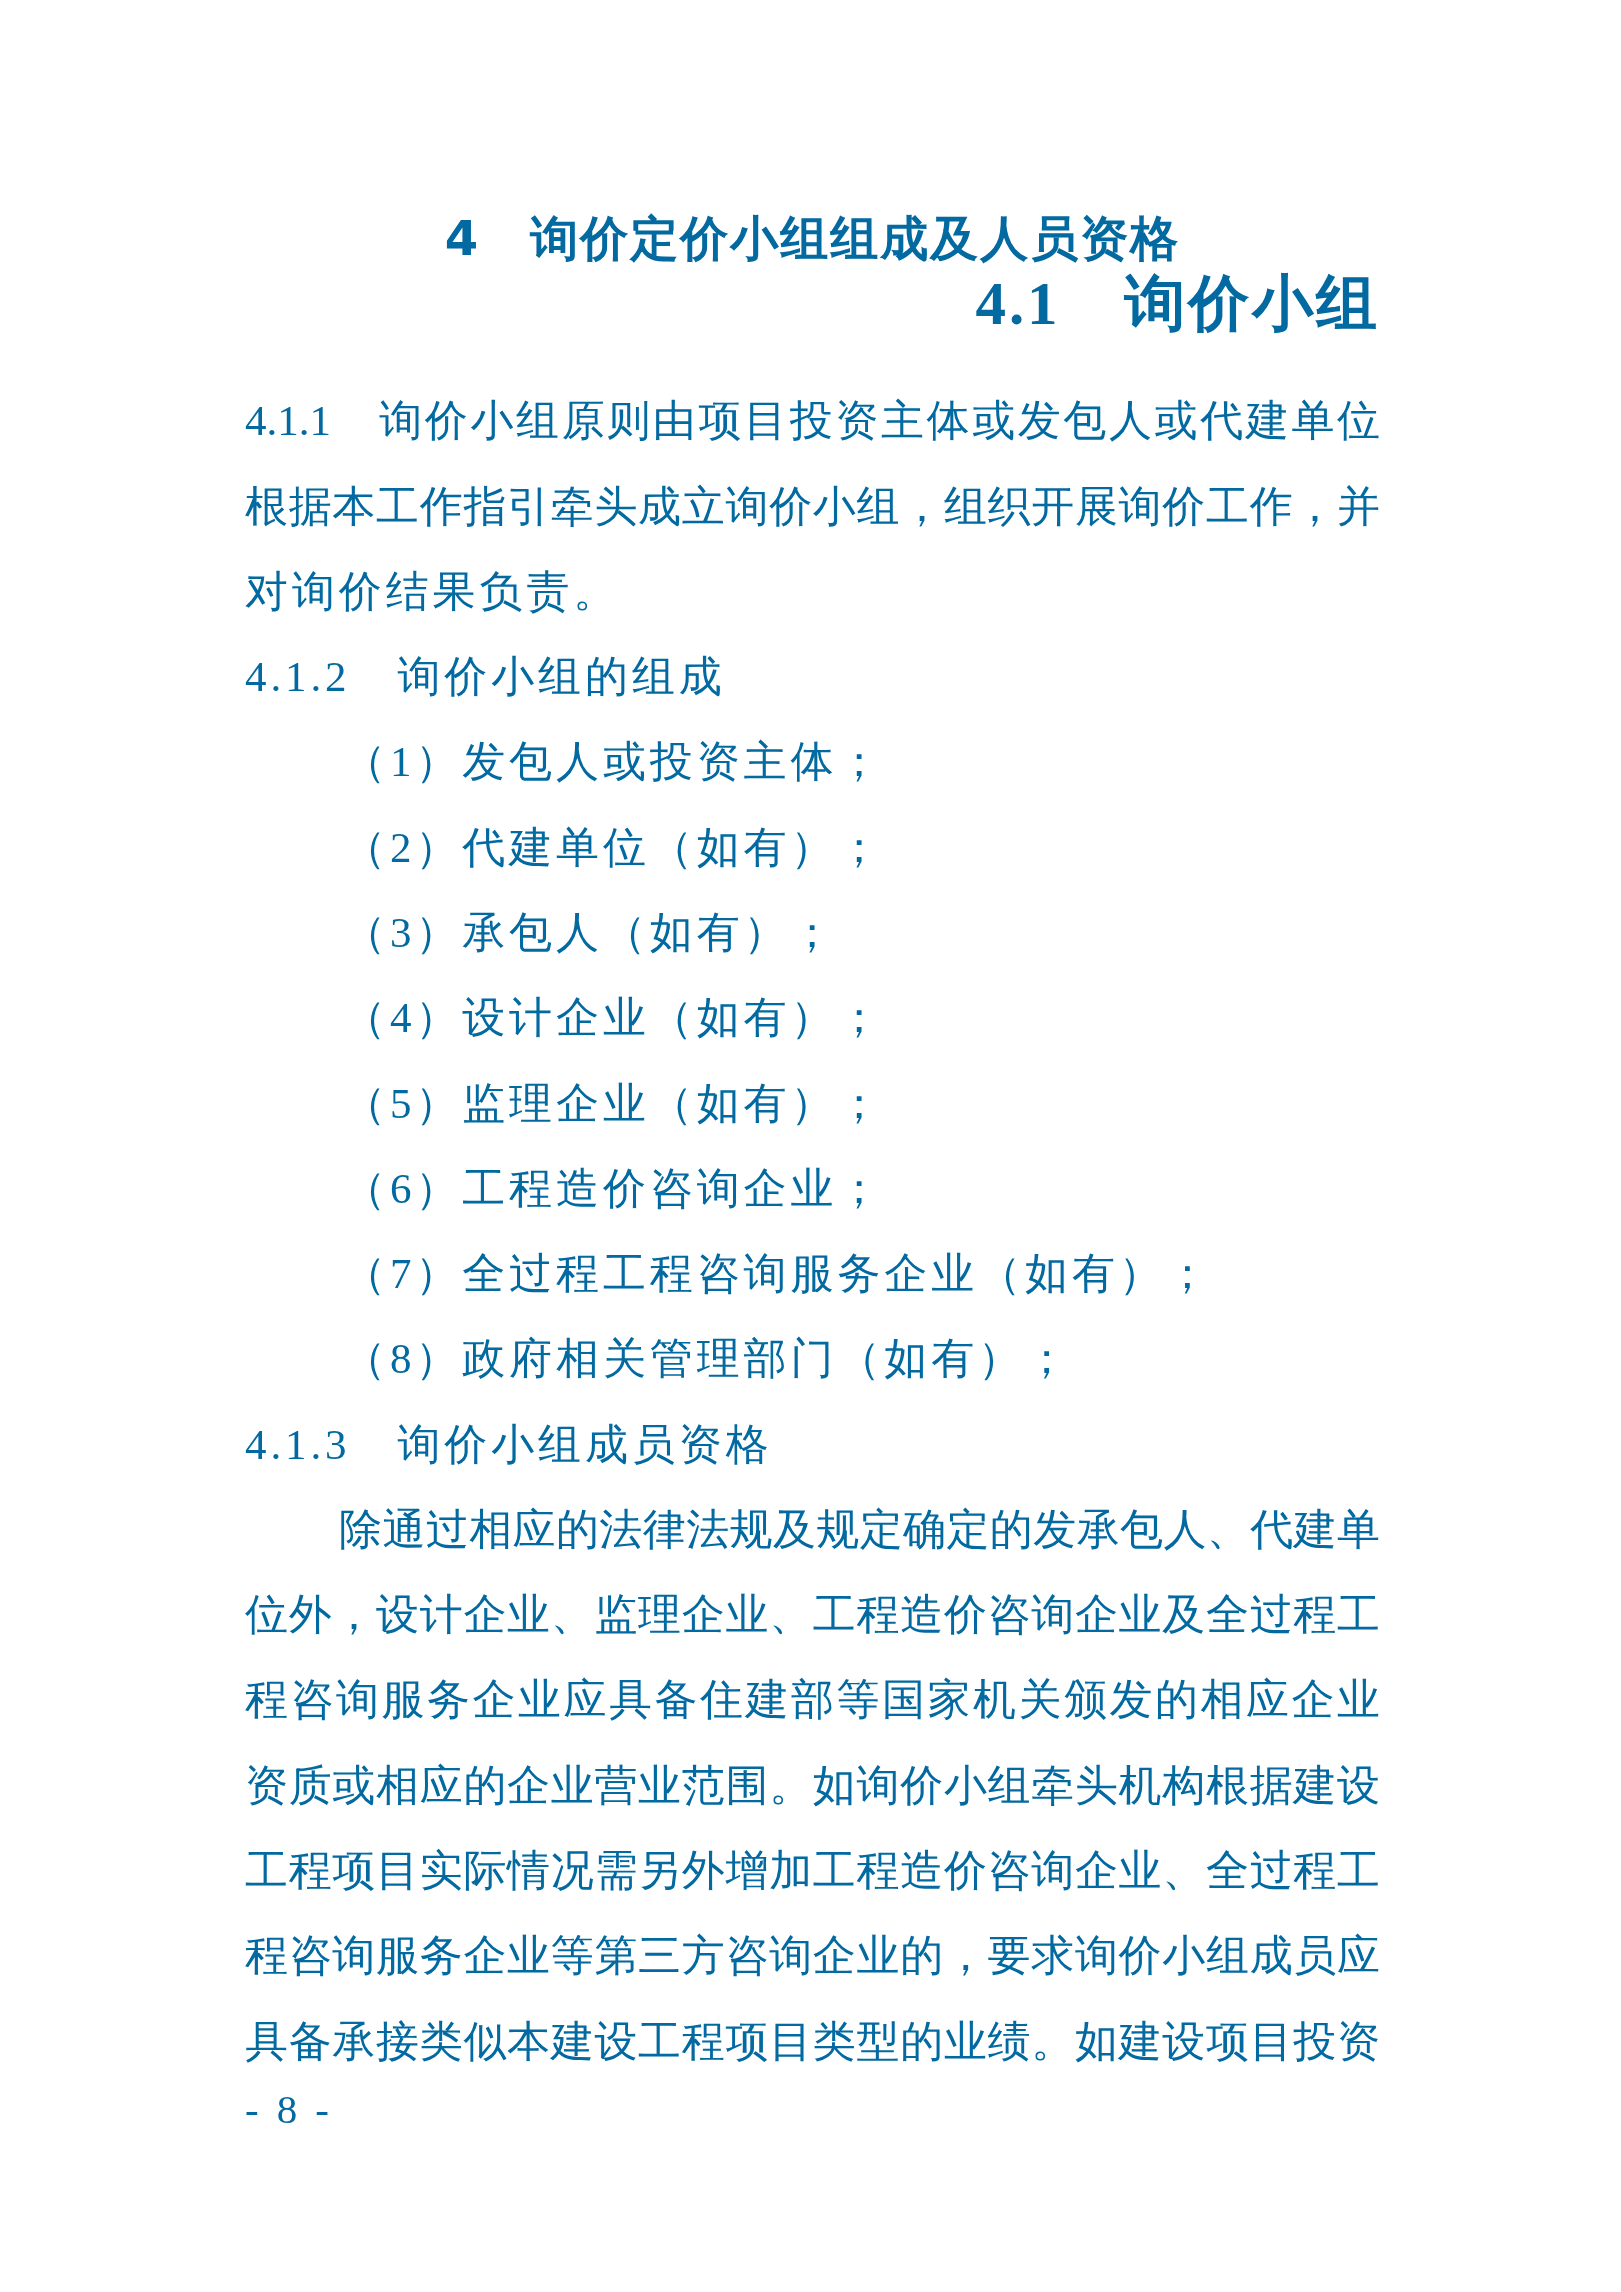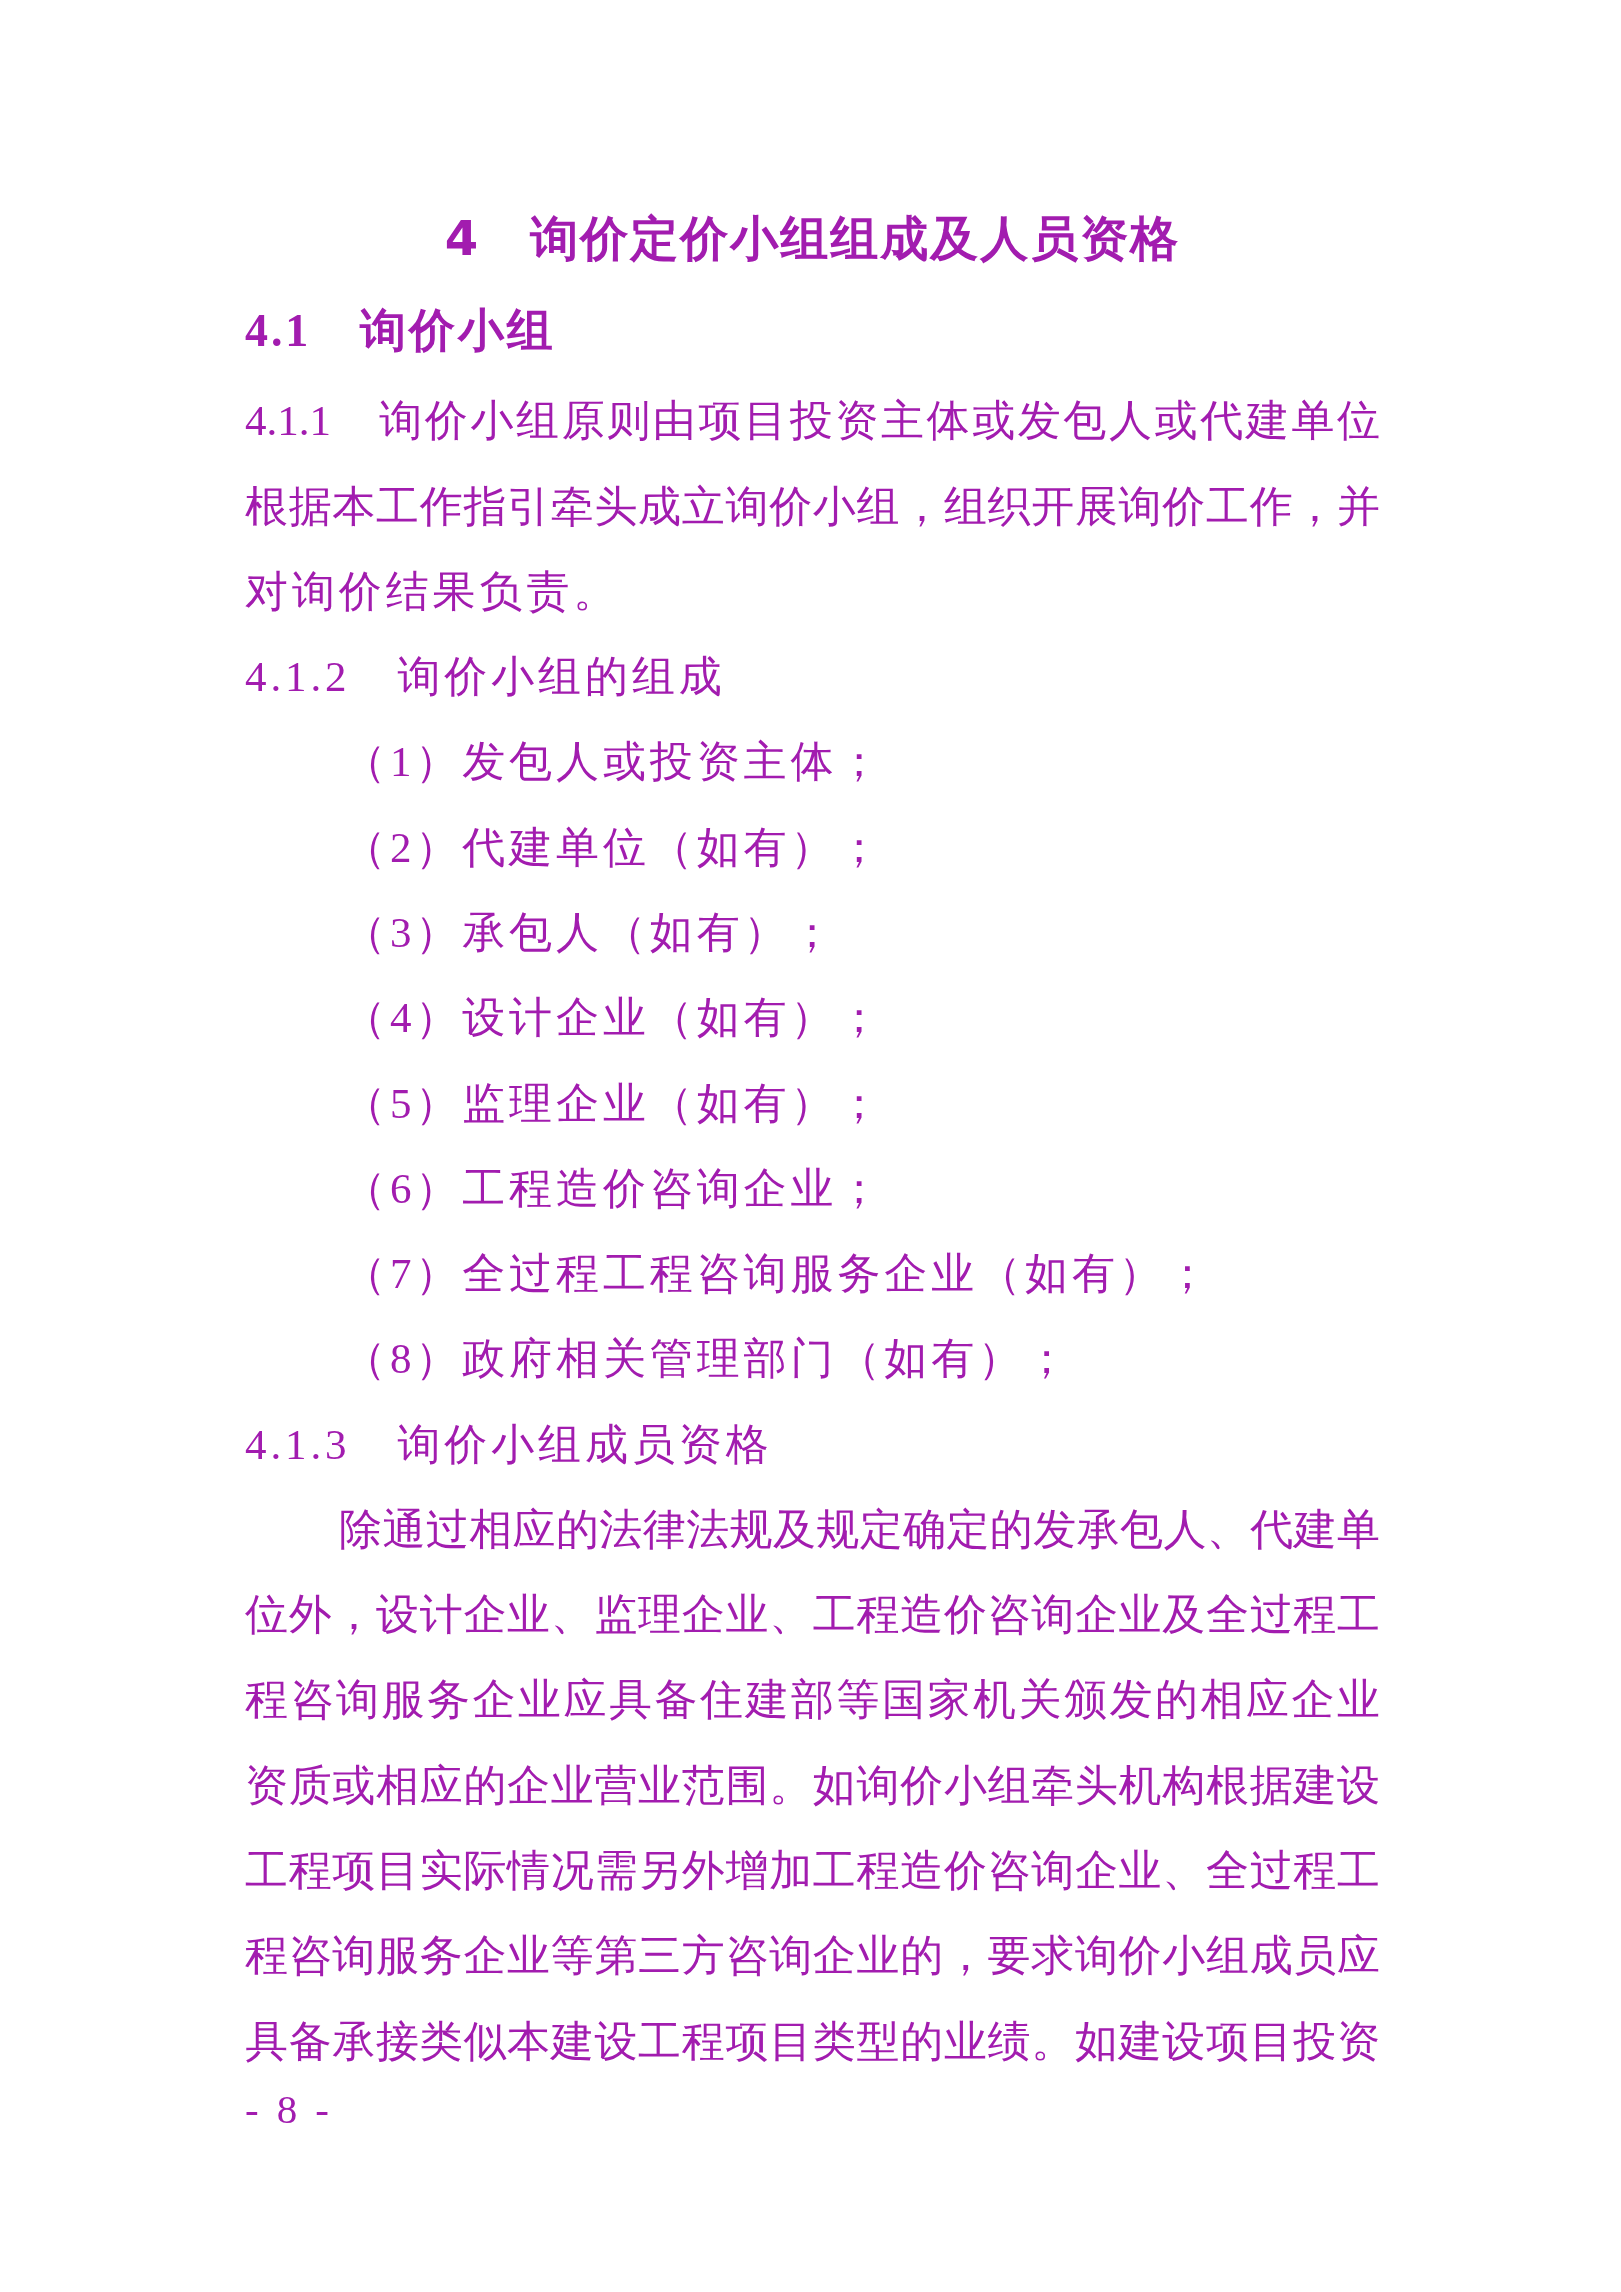--- a/index.html
+++ b/index.html
@@ -5,49 +5,50 @@
   html, body {
     margin: 0;
     padding: 0;
     background: #ffffff;
   }
   .page {
     position: relative;
     width: 1621px;
     height: 2255px;
     background: #ffffff;
-    color: #a21caf;
+    color: #0369a1;
     font-family: "Liberation Serif", "DejaVu Serif", serif;
     overflow: hidden;
   }
   .chapter-title {
     position: absolute;
     left: 245px;
     top: 196px;
     width: 1135px;
     height: 85px;
     line-height: 85px;
     text-align: center;
     font-family: "DejaVu Sans", "Liberation Sans", sans-serif;
     font-weight: bold;
     font-size: 48px;
     letter-spacing: 2px;
     white-space: nowrap;
   }
   .section-heading {
     position: absolute;
     left: 245px;
-    top: 288px;
+    top: 261px;
     width: 1135px;
     height: 85px;
     line-height: 85px;
     font-weight: bold;
-    font-size: 46px;
+    font-size: 61px;
     letter-spacing: 2.9px;
     white-space: nowrap;
+    text-align: right;
   }
   .line {
     position: absolute;
     left: 245px;
     width: 1135px;
     height: 85px;
     line-height: 85px;
     font-size: 43px;
     letter-spacing: 3.9px;
     box-sizing: border-box;

